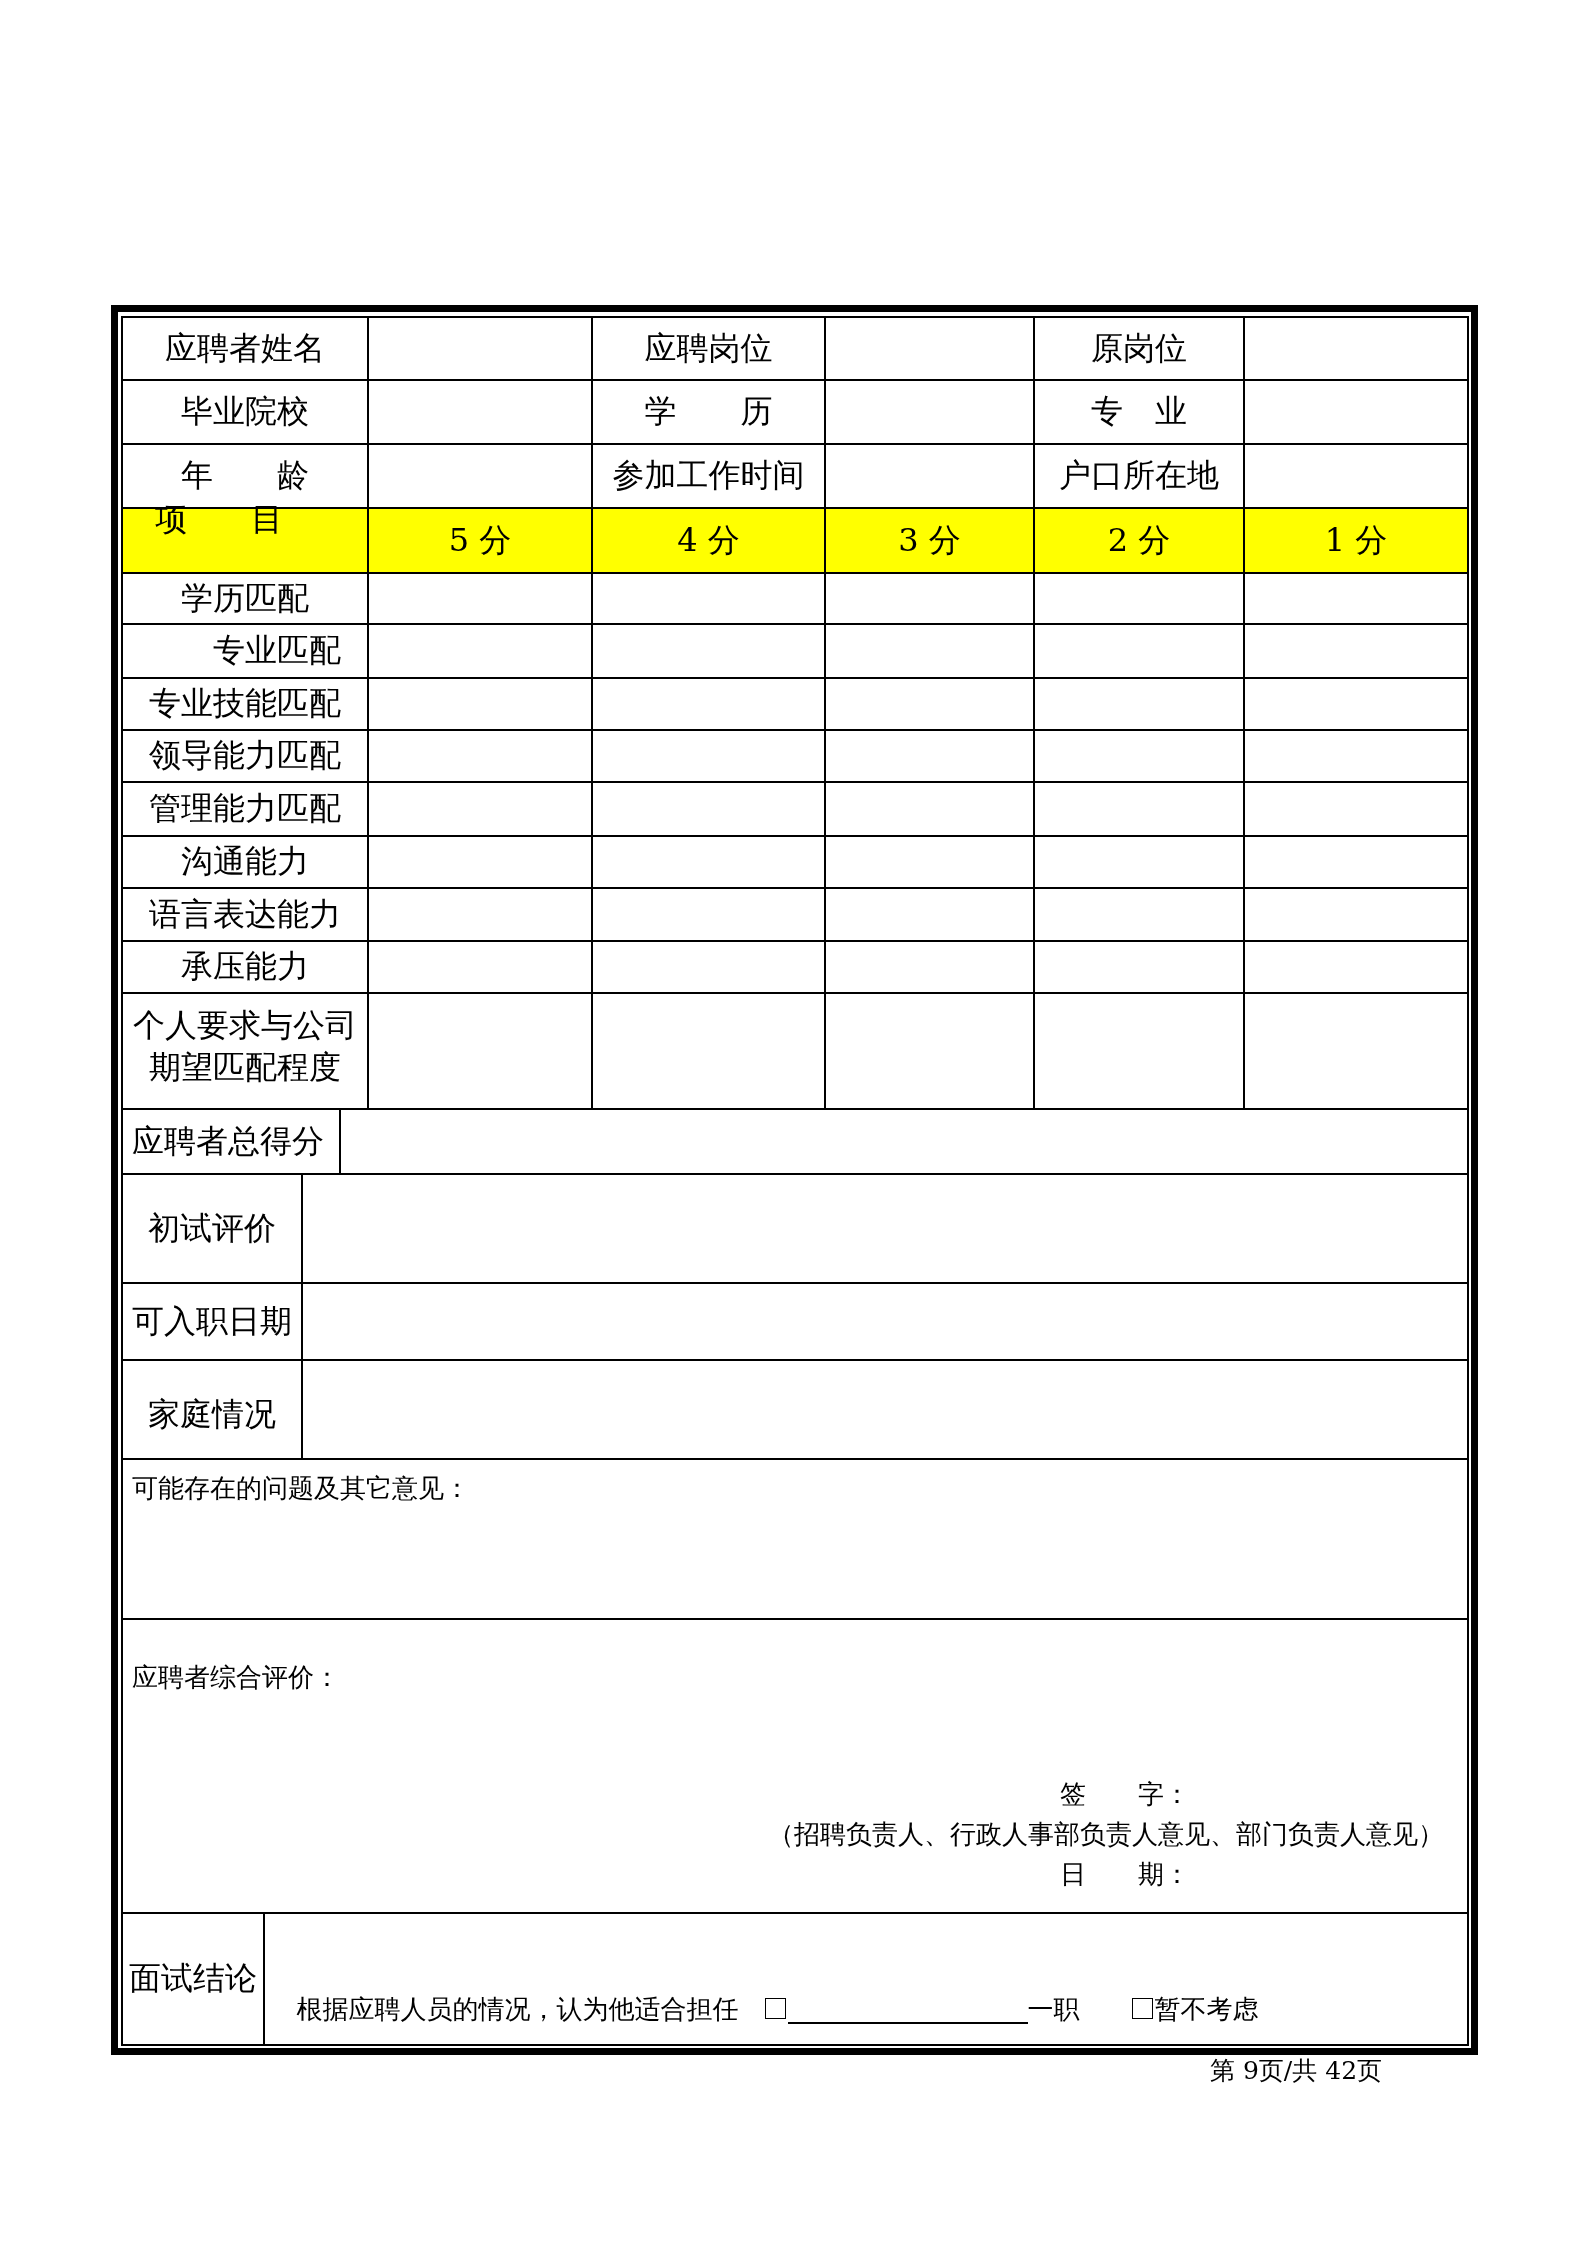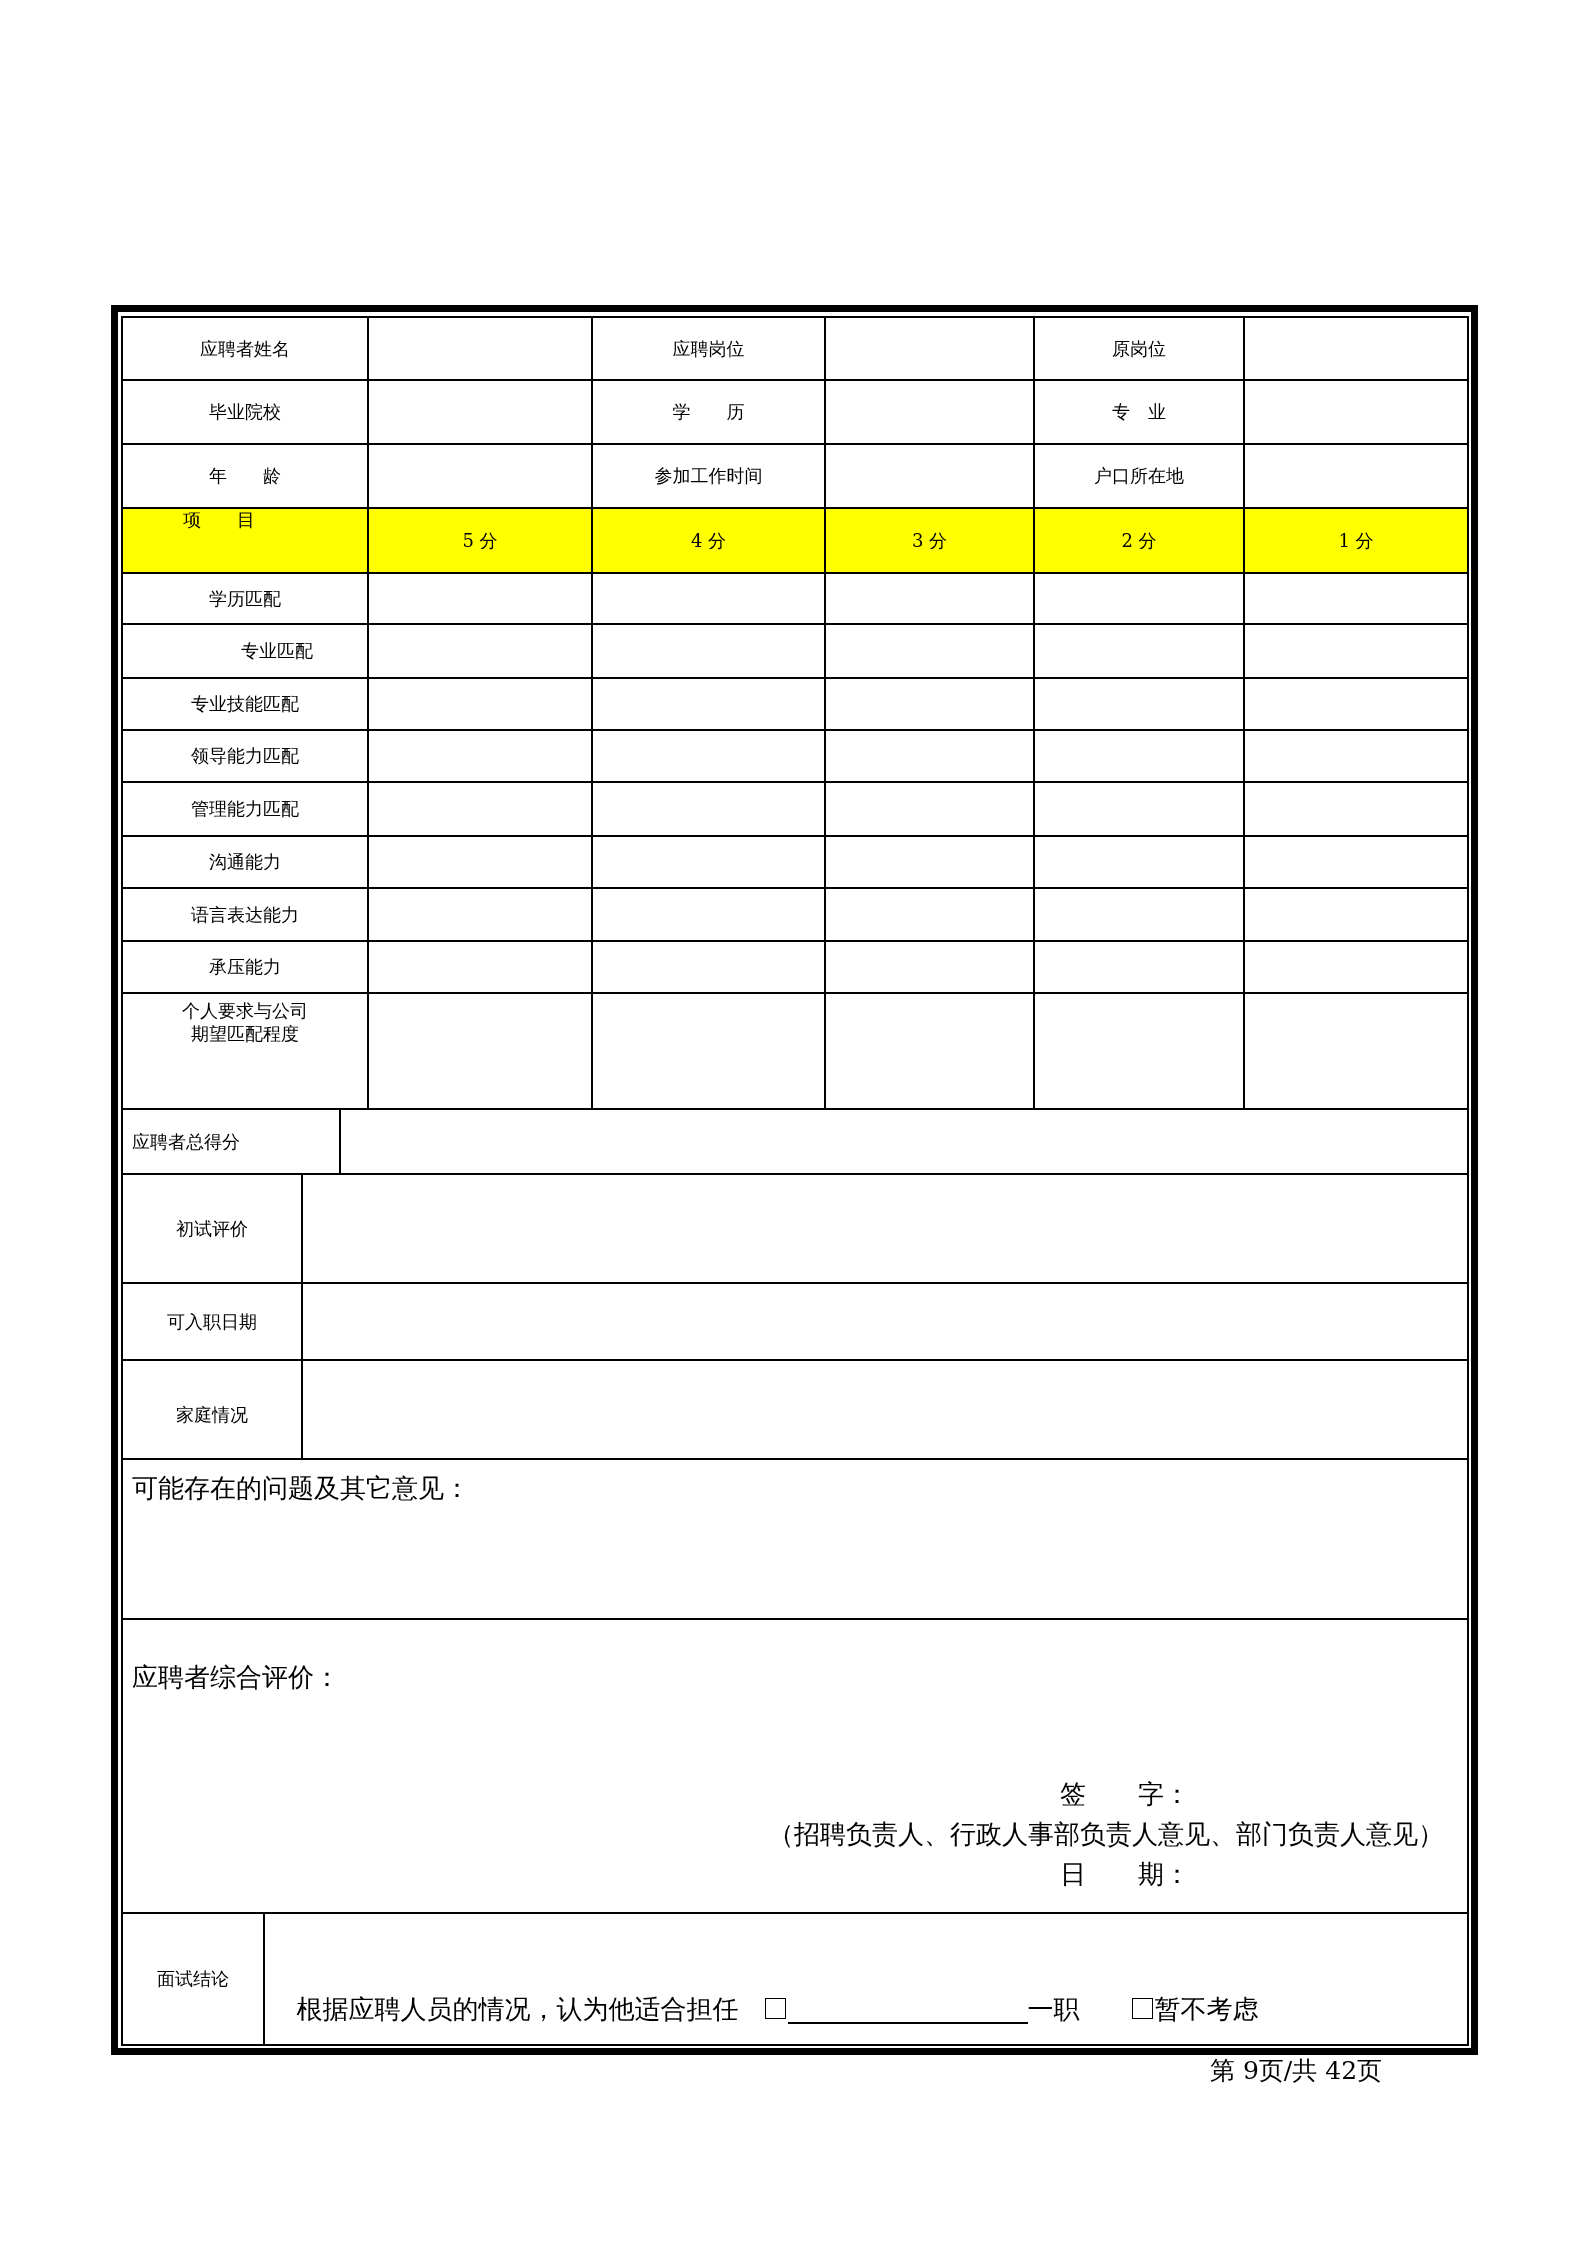--- a/index.html
+++ b/index.html
@@ -5,21 +5,21 @@
   html, body { margin:0; padding:0; background:#ffffff; }
   body { width:1587px; height:2245px; position:relative; overflow:hidden;
          font-family: "DejaVu Serif", "Liberation Serif", serif; color:#000; }
   .outer { position:absolute; left:111px; top:305px; width:1353px; height:1736px;
            border:7px solid #000; }
   .frame { position:absolute; left:121px; top:316px; width:1344px; height:1726px;
            border:2px solid #000; }
   .hl { position:absolute; height:2px; background:#000; }
   .vl { position:absolute; width:2px; background:#000; }
   .cell { position:absolute; display:flex; align-items:center; justify-content:center;
-          font-size:18px; line-height:1.3; text-align:center; white-space:pre; }
+          font-size:32px; line-height:1.3; text-align:center; white-space:pre; }
   .yellow { position:absolute; background:#ffff00; }
   .left { justify-content:flex-start; }
   .txt { position:absolute; font-size:26px; white-space:pre; }
   .box { display:inline-block; width:19px; height:19px; border:1.5px solid #000;
          vertical-align:-1px; margin-right:2px; }
   .blank { display:inline-block; width:240px; border-bottom:2px solid #000; height:24px; vertical-align:-6px; }
   .footer { position:absolute; font-size:25px; white-space:pre; }
 </style>
 </head>
 <body>
@@ -90,21 +90,21 @@
 <div class="cell" style="left:1245px; top:509px; width:222px; height:63px;">1 分</div>
 
 <div class="cell" style="left:123px; top:574px; width:244px; height:49px;">学历匹配</div>
 <div class="cell" style="left:123px; top:625px; width:244px; height:52px;padding-left:32px;">专业匹配</div>
 <div class="cell" style="left:123px; top:679px; width:244px; height:50px;">专业技能匹配</div>
 <div class="cell" style="left:123px; top:731px; width:244px; height:50px;">领导能力匹配</div>
 <div class="cell" style="left:123px; top:783px; width:244px; height:52px;">管理能力匹配</div>
 <div class="cell" style="left:123px; top:837px; width:244px; height:50px;">沟通能力</div>
 <div class="cell" style="left:123px; top:889px; width:244px; height:51px;">语言表达能力</div>
 <div class="cell" style="left:123px; top:942px; width:244px; height:50px;">承压能力</div>
-<div class="cell" style="left:123px; top:965px; width:244px; height:114px;border-radius:27px;">个人要求与公司
+<div class="cell" style="left:123px; top:990px; width:244px; height:114px;border-radius:27px;">个人要求与公司
 期望匹配程度</div>
 
 <div class="cell left" style="left:132px; top:1110px; width:207px; height:63px;">应聘者总得分</div>
 <div class="cell" style="left:341px; top:1110px; width:1126px; height:63px;"></div>
 
 <div class="cell" style="left:123px; top:1175px; width:178px; height:107px;">初试评价</div>
 <div class="cell" style="left:303px; top:1175px; width:1164px; height:107px;"></div>
 
 <div class="cell" style="left:123px; top:1284px; width:178px; height:75px;">可入职日期</div>
 <div class="cell" style="left:303px; top:1284px; width:1164px; height:75px;"></div>

